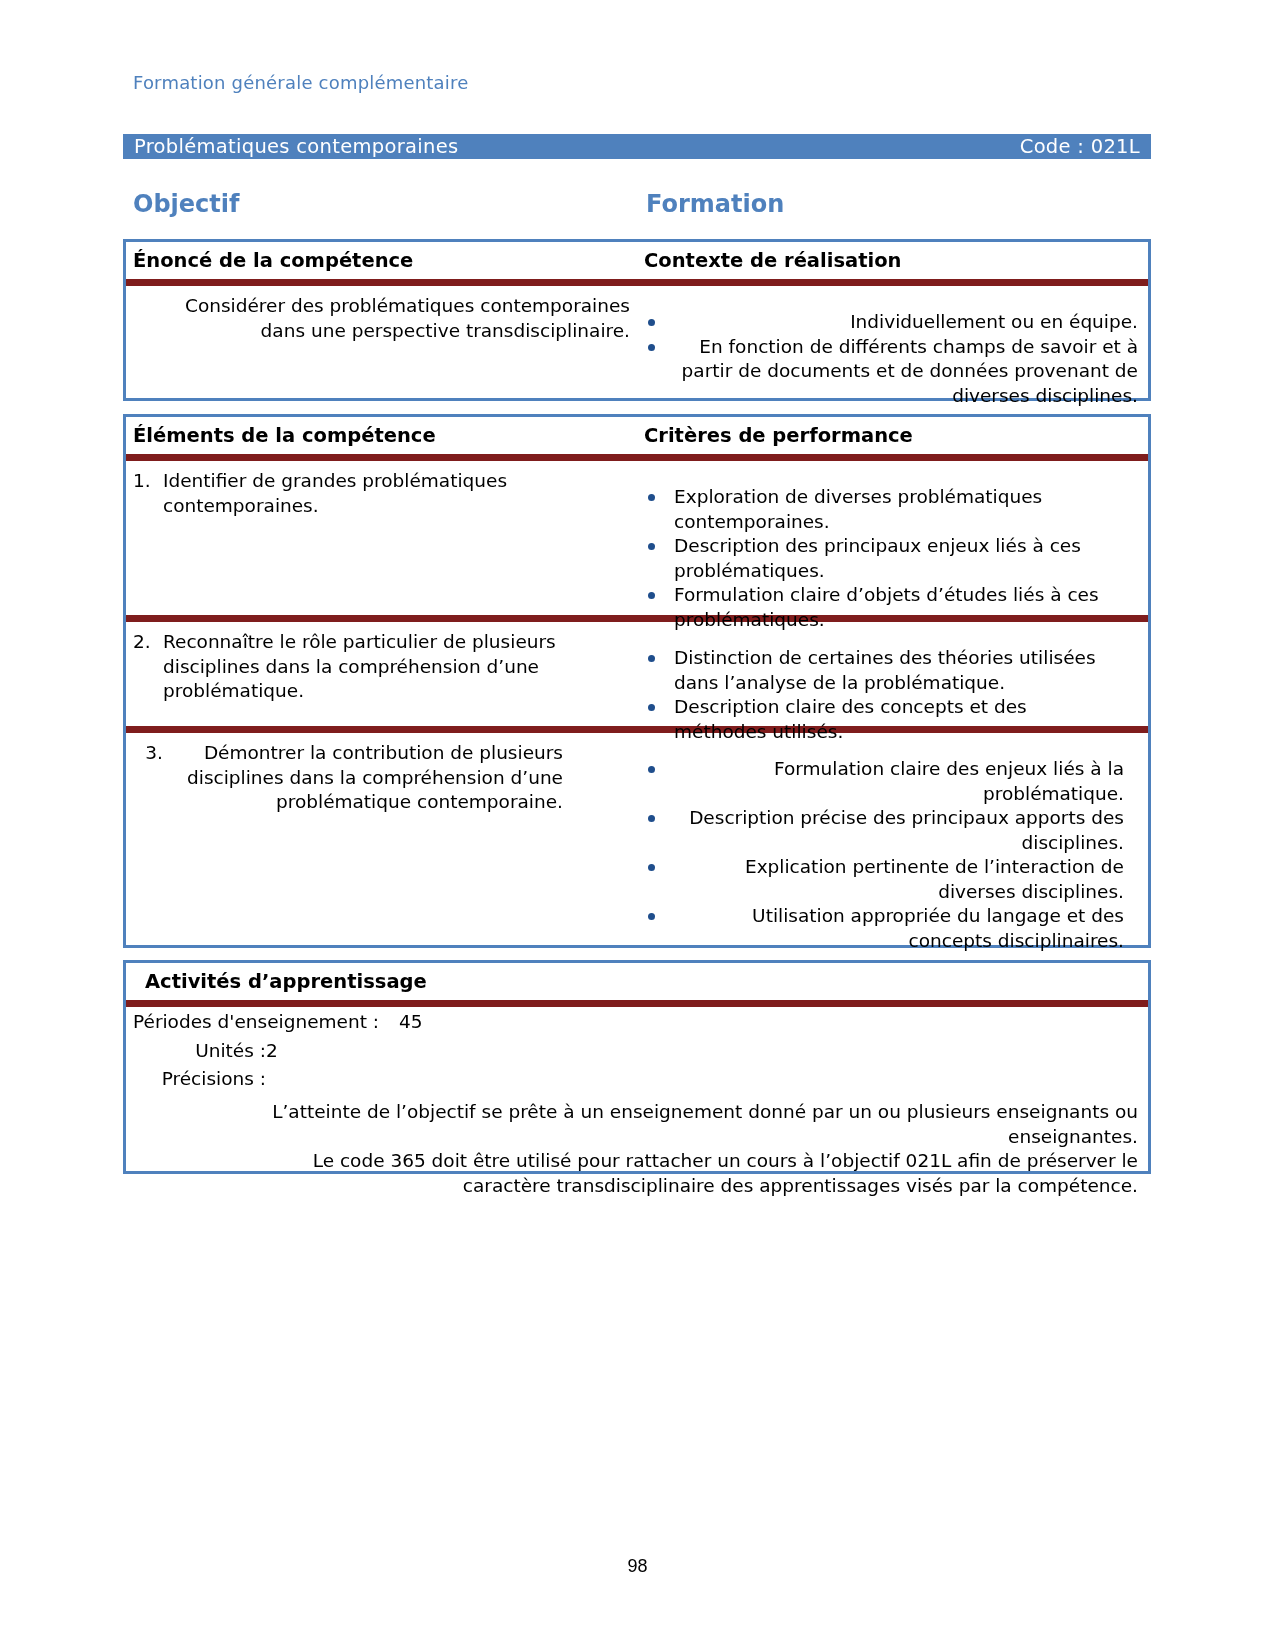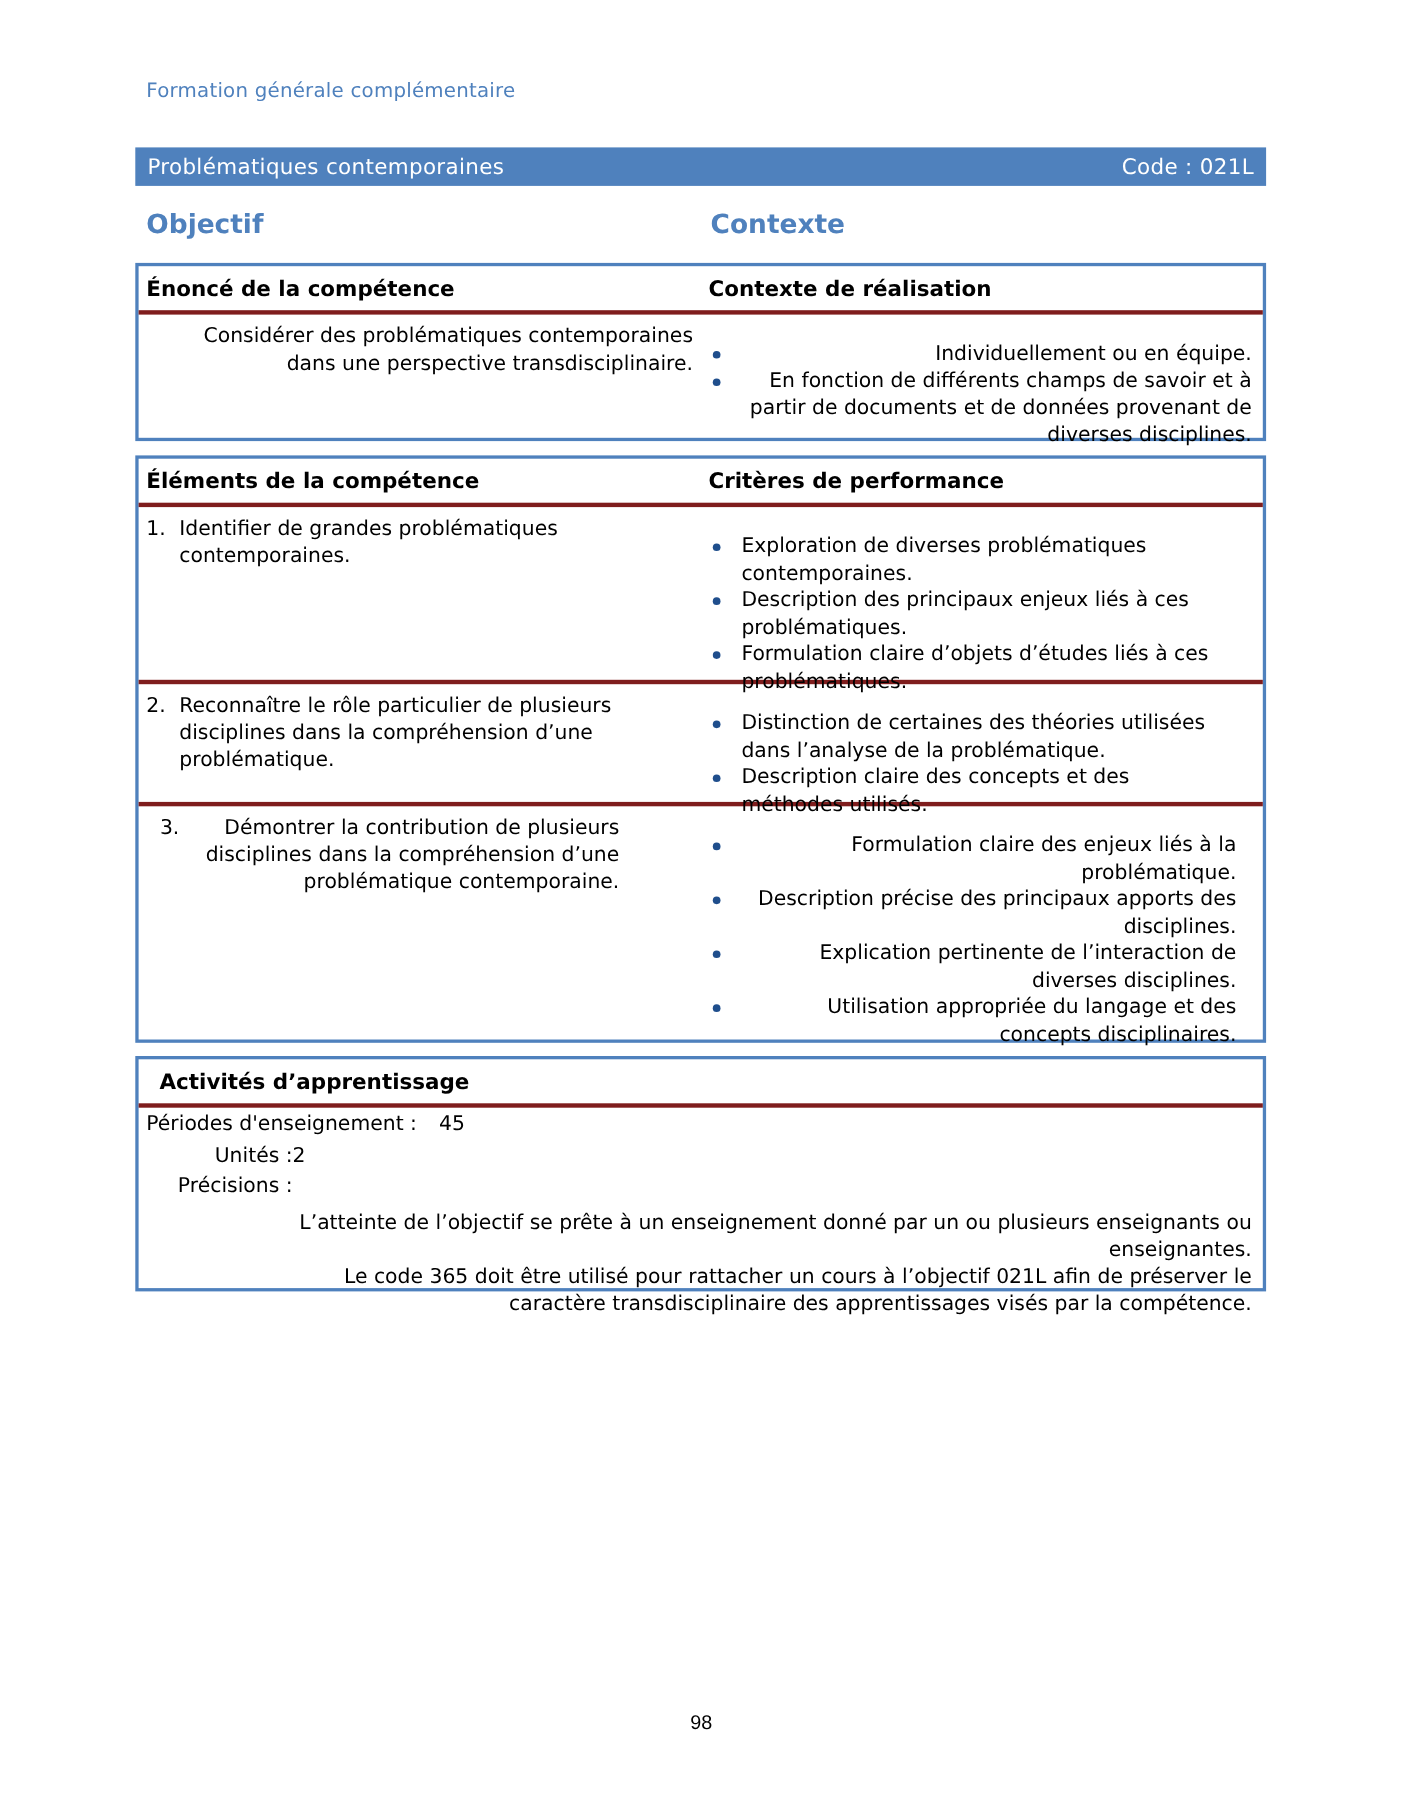--- a/index.html
+++ b/index.html
@@ -1,29 +1,29 @@
 <!DOCTYPE html>
 <html><head>
   <meta charset="utf-8">
   <style>
     * { box-sizing: border-box; margin: 0; padding: 0; }
     html, body { width: 1275px; height: 1650px; background: #ffffff; }
     body { position: relative; font-family: "DejaVu Sans", sans-serif; color: #000; font-size: 18.5px; }
 
     .page-title { position: absolute; left: 133px; top: 72px; font-size: 18px; color: #4f81bd; letter-spacing: 0.2px; }
 
-    .course-bar { position: absolute; left: 123px; top: 134px; width: 1028px; height: 35px; background: #4f81bd; color: #fff; font-size: 19.5px; display: flex; align-items: center; justify-content: space-between; padding: 0 11px 0 11px; letter-spacing: 0.3px; }
+    .course-bar { position: absolute; left: 123px; top: 134px; width: 1028px; height: 25px; background: #4f81bd; color: #fff; font-size: 19.5px; display: flex; align-items: center; justify-content: space-between; padding: 0 11px 0 11px; letter-spacing: 0.3px; }
 
     .col-heads { position: absolute; left: 123px; top: 190px; width: 1028px; height: 36px; }
     .col-head { position: absolute; top: 0; font-size: 24px; font-weight: bold; color: #4f81bd; }
     .col-head.left { left: 10px; }
     .col-head.right { left: 523px; }
 
     .box { position: absolute; left: 123px; width: 1028px; border: 3px solid #4f81bd; }
-    .row { display: flex; border-bottom: 4px solid #7f1d1d; }
+    .row { display: flex; border-bottom: 7px solid #7f1d1d; }
     .row:last-child { border-bottom: none; text-align: right; }
     .cell { padding: 0 8px; }
     .cell.l { width: 512px; padding-left: 7px; }
     .cell.r { flex: 1; padding-left: 6px; padding-right: 10px; }
     .hdr { height: 44px; align-items: center; font-weight: bold; font-size: 19.5px; }
     .hdr .cell { display: flex; align-items: center; height: 100%; }
 
     .txt { line-height: 24.5px; }
     ul.bullets { list-style: none; margin-top: 16px; }
     ul.bullets li { position: relative; padding-left: 30px; line-height: 24.5px; }
@@ -42,21 +42,21 @@
 
 <div class="page-title">Formation générale complémentaire</div>
 
 <div class="course-bar">
   <span>Problématiques contemporaines</span>
   <span>Code : 021L</span>
 </div>
 
 <div class="col-heads">
   <span class="col-head left">Objectif</span>
-  <span class="col-head right">Contexte</span>
+  <span class="col-head right">Formation</span>
 </div>
 
 <div class="box" style="top:239px;">
   <div class="row hdr">
     <div class="cell l">Énoncé de la compétence</div>
     <div class="cell r">Contexte de réalisation</div>
   </div>
   <div class="row" style="height:112px;">
     <div class="cell l txt" style="padding-top:8px;">
       <div>Considérer des problématiques contemporaines</div>

